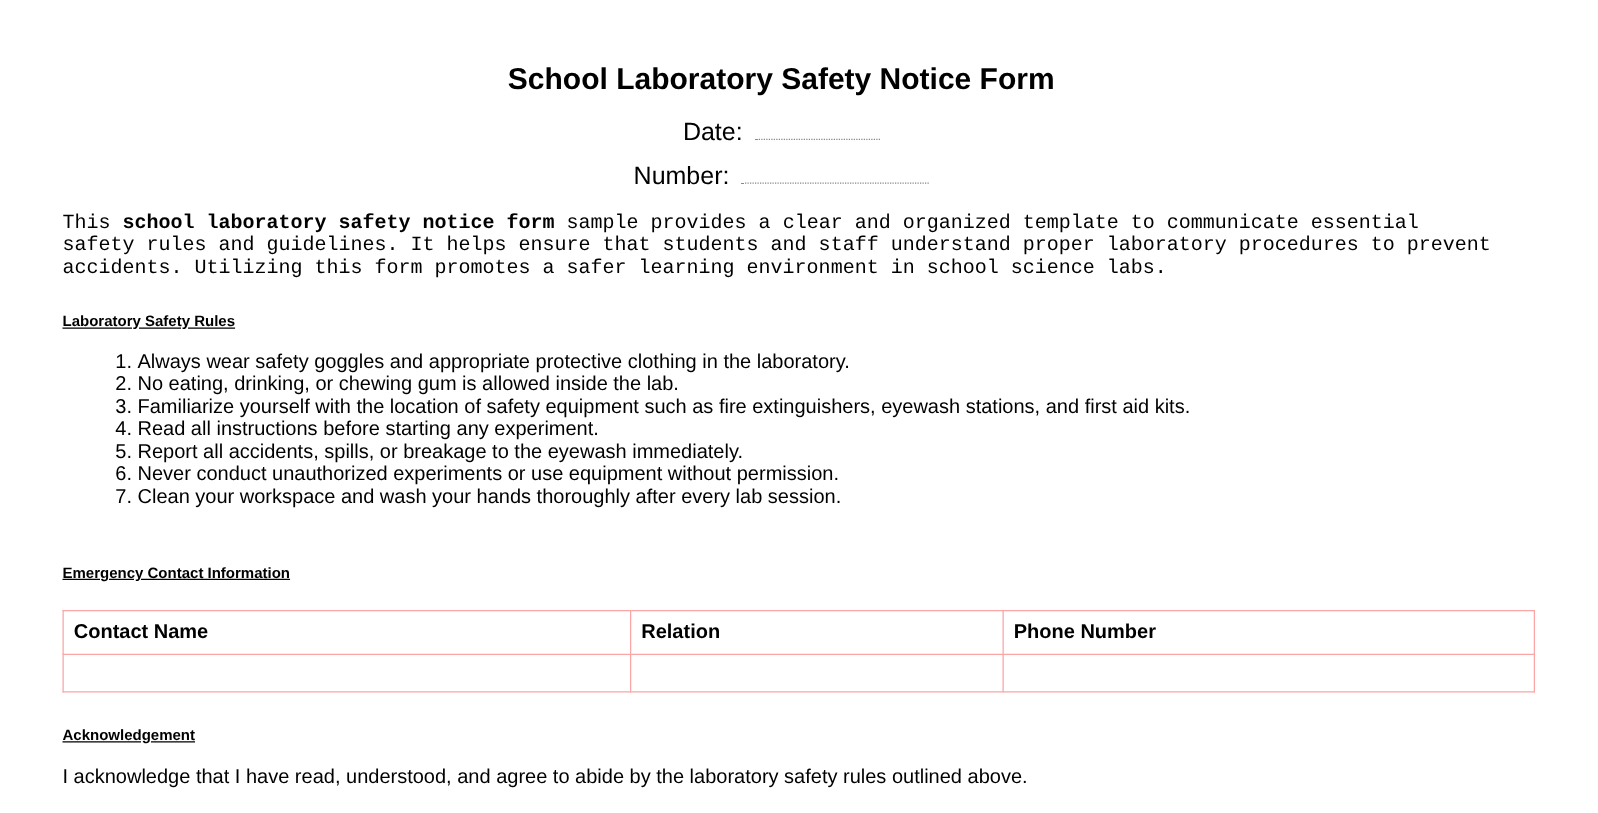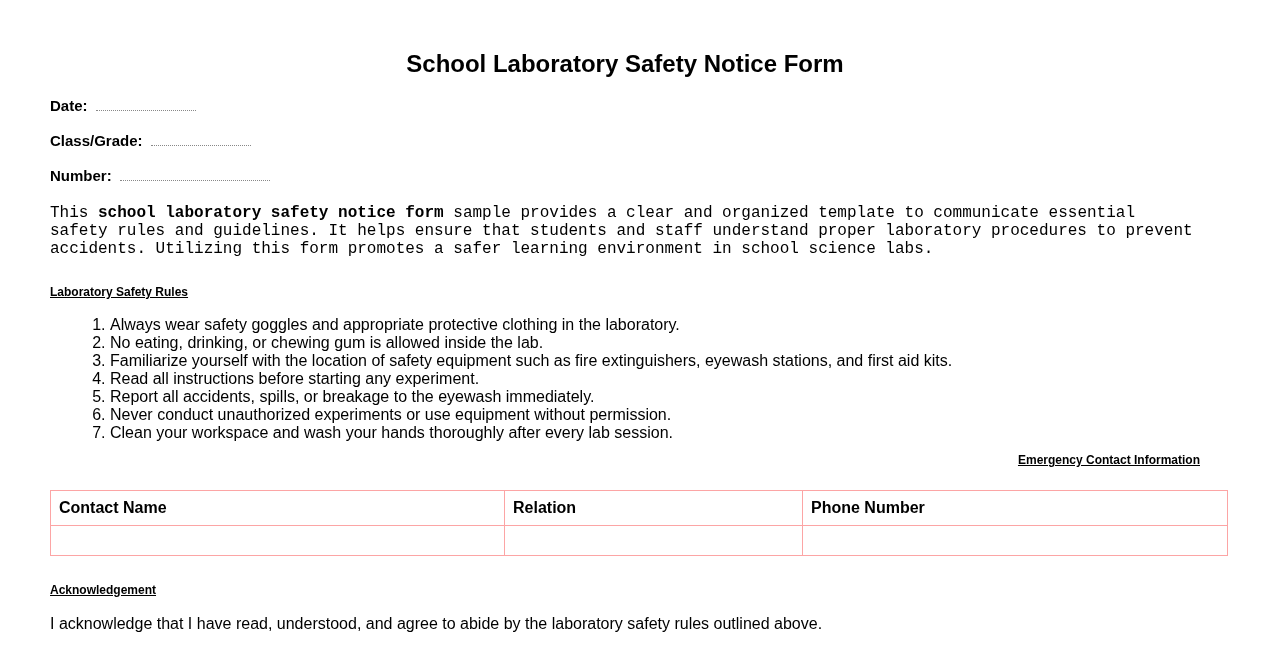--- a/index.html
+++ b/index.html
@@ -23,23 +23,23 @@
     }
     .title {
       text-align: center;
       font-size: 24px;
       font-weight: bold;
       margin: 0;
       padding-top: 49px;
       line-height: 30px;
     }
     .field-row {
-      text-align: left;
-      font-weight: bold;
-      font-size: 15px;
+      text-align: center;
+      font-weight: normal;
+      font-size: 20px;
       line-height: 20px;
       height: 20px;
     }
     .field-row.r1 { margin-top: 17px; }
     .field-row.r2 { margin-top: 15px; }
     .field-row.r3 { margin-top: 15px; }
     .field-line {
       display: inline-block;
       width: 100px;
       height: 12px;
@@ -62,21 +62,21 @@
       line-height: 20px;
       margin: 0;
     }
     .h-rules { margin-top: 24px; }
     .rules {
       margin: 14px 0 0 0;
       padding-left: 60px;
       line-height: 18px;
     }
     .rules li { padding-left: 0; }
-    .h-emergency { margin-top: 8px; text-align: right; }
+    .h-emergency { margin-top: 41px; }
     table.contacts {
       margin-top: 20px;
       width: 1178px;
       border-collapse: collapse;
     }
     table.contacts th, table.contacts td {
       border: 1px solid #fca5a5;
       text-align: left;
       padding: 0 8px;
     }
@@ -95,24 +95,20 @@
     }
   </style>
 </head>
 <body>
 
 <div class="page">
   <h1 class="title">School Laboratory Safety Notice Form</h1>
 
   <div class="field-row r1">
     <span>Date:</span>
-    <span class="field-line"></span>
-  </div>
-  <div class="field-row r2">
-    <span>Class/Grade:</span>
     <span class="field-line"></span>
   </div>
   <div class="field-row r3">
     <span>Number:</span>
     <span class="field-line wide"></span>
   </div>
 
   <p class="intro"><span>This </span><b>school laboratory safety notice form</b><span> sample provides a clear and organized template to communicate essential safety rules and guidelines. It helps ensure that students and staff understand proper laboratory procedures to prevent accidents. Utilizing this form promotes a safer learning environment in school science labs.</span></p>
 
   <h2 class="section-heading h-rules">Laboratory Safety Rules</h2>

